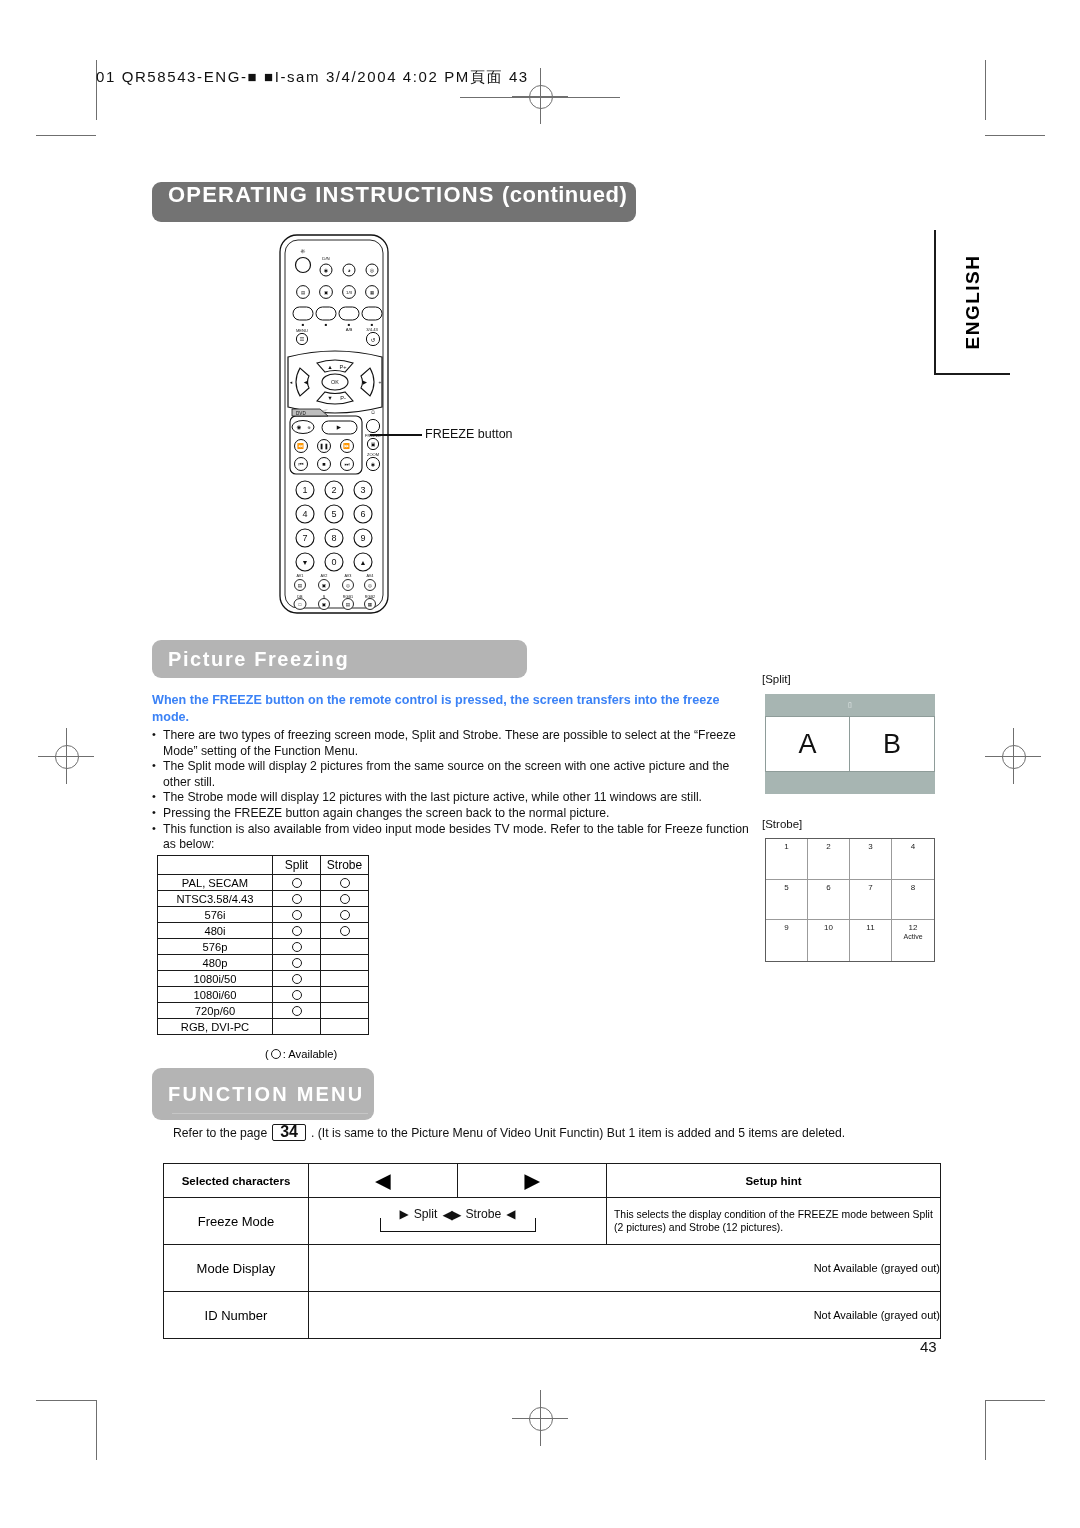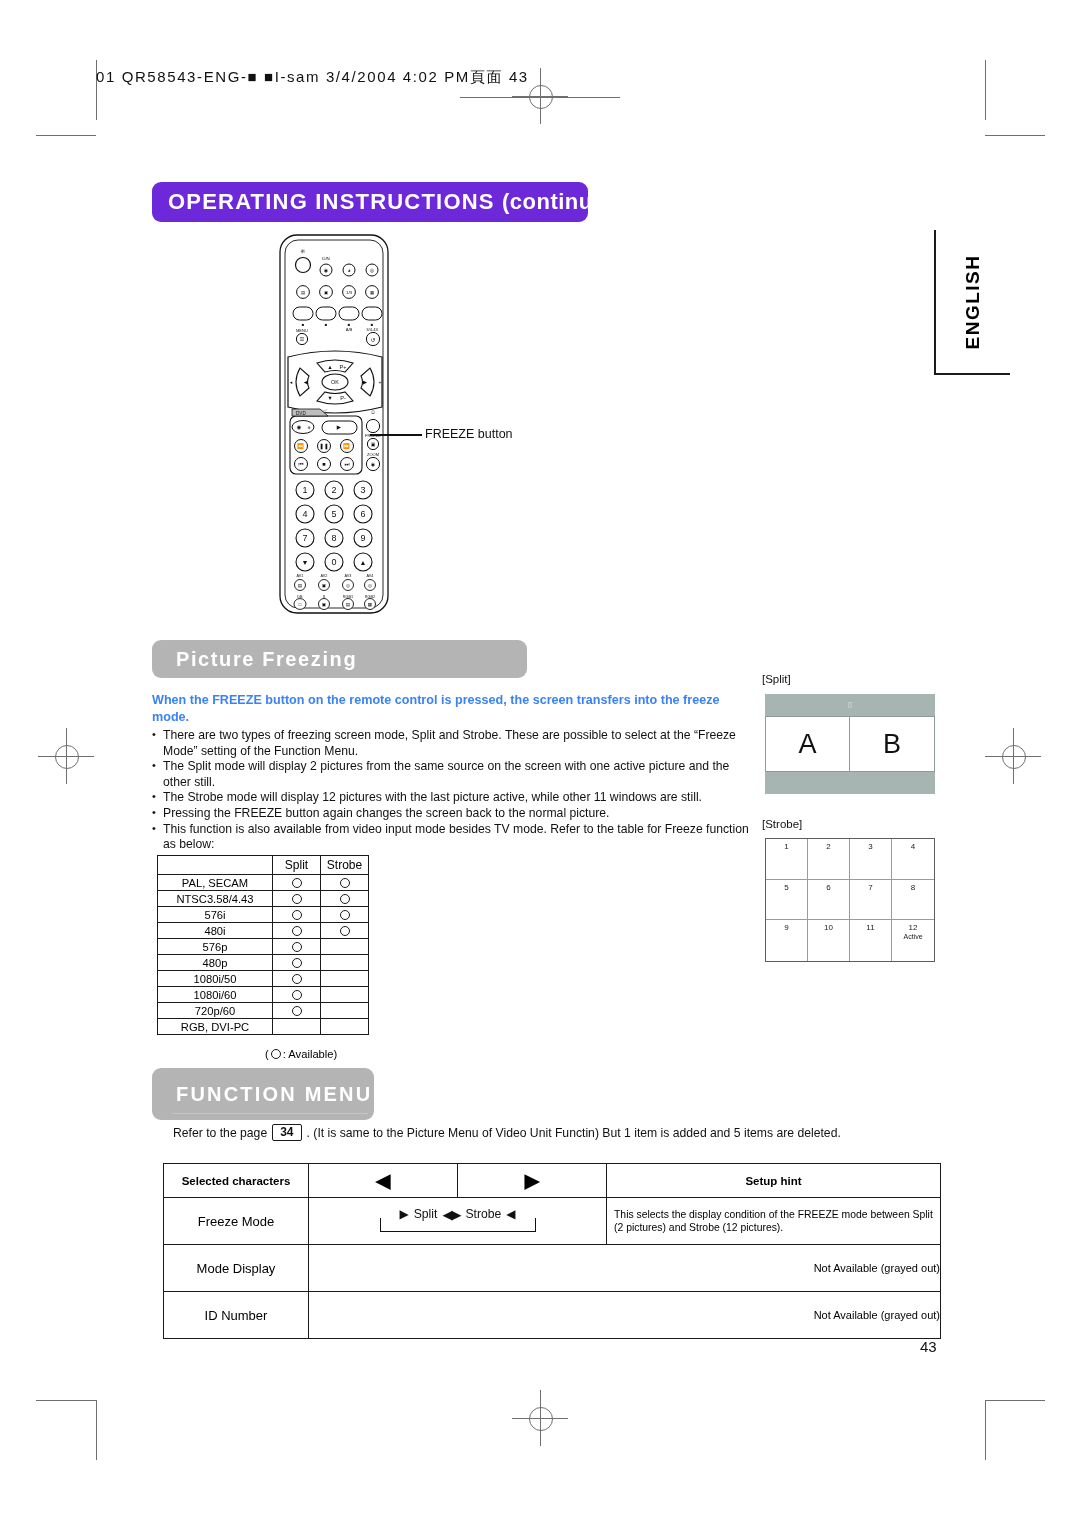--- a/index.html
+++ b/index.html
@@ -36,25 +36,24 @@
     font-size: 15px;
     letter-spacing: 1.6px;
     color: #111;
     white-space: nowrap;
   }
 
   
   #title-bar {
     position: absolute;
     left: 152px; top: 182px;
-    width: 436px; height: 40px;
-    background: #6d28d9;
+    width: 484px; height: 40px;
+    background: #737373;
     border-radius: 9px;
     display: flex;
-    align-items: center;
   }
   #title-bar .t {
     color: #ffffff;
     font-size: 22px;
     font-weight: bold;
     letter-spacing: 1.2px;
     padding-left: 16px;
     white-space: nowrap;
   }
   #title-bar .t .cont { font-weight: bold; letter-spacing: 0.5px; }
@@ -100,21 +99,21 @@
   .sec-head {
     position: absolute;
     background: #b4b4b4;
     border-radius: 9px;
     display: flex;
     align-items: center;
   }
   .sec-head .t {
     color: #ffffff;
     font-weight: bold;
-    padding-left: 24px;
+    padding-left: 16px;
     white-space: nowrap;
   }
   #sec-picture-freezing { left: 152px; top: 640px; width: 375px; height: 38px; }
   #sec-picture-freezing .t { font-size: 20px; letter-spacing: 1.6px; }
   #sec-function-menu { left: 152px; top: 1068px; width: 222px; height: 52px; }
   #sec-function-menu .t { font-size: 20px; letter-spacing: 2.2px; }
 
   
   #lead {
     position: absolute;
@@ -262,21 +261,21 @@
     color: #111;
     white-space: nowrap;
     display: flex;
     align-items: center;
   }
   #refer-line .pagebox {
     display: inline-block;
     border: 1px solid #1a1a1a;
     border-radius: 2px;
     font-weight: bold;
-    font-size: 12px;
+    font-size: 16px;
     padding: 1px 7px 2px 7px;
     margin: 0 5px;
     line-height: 12px;
   }
 
   
   #fn-table {
     position: absolute;
     left: 163px; top: 1163px;
     width: 773px;

